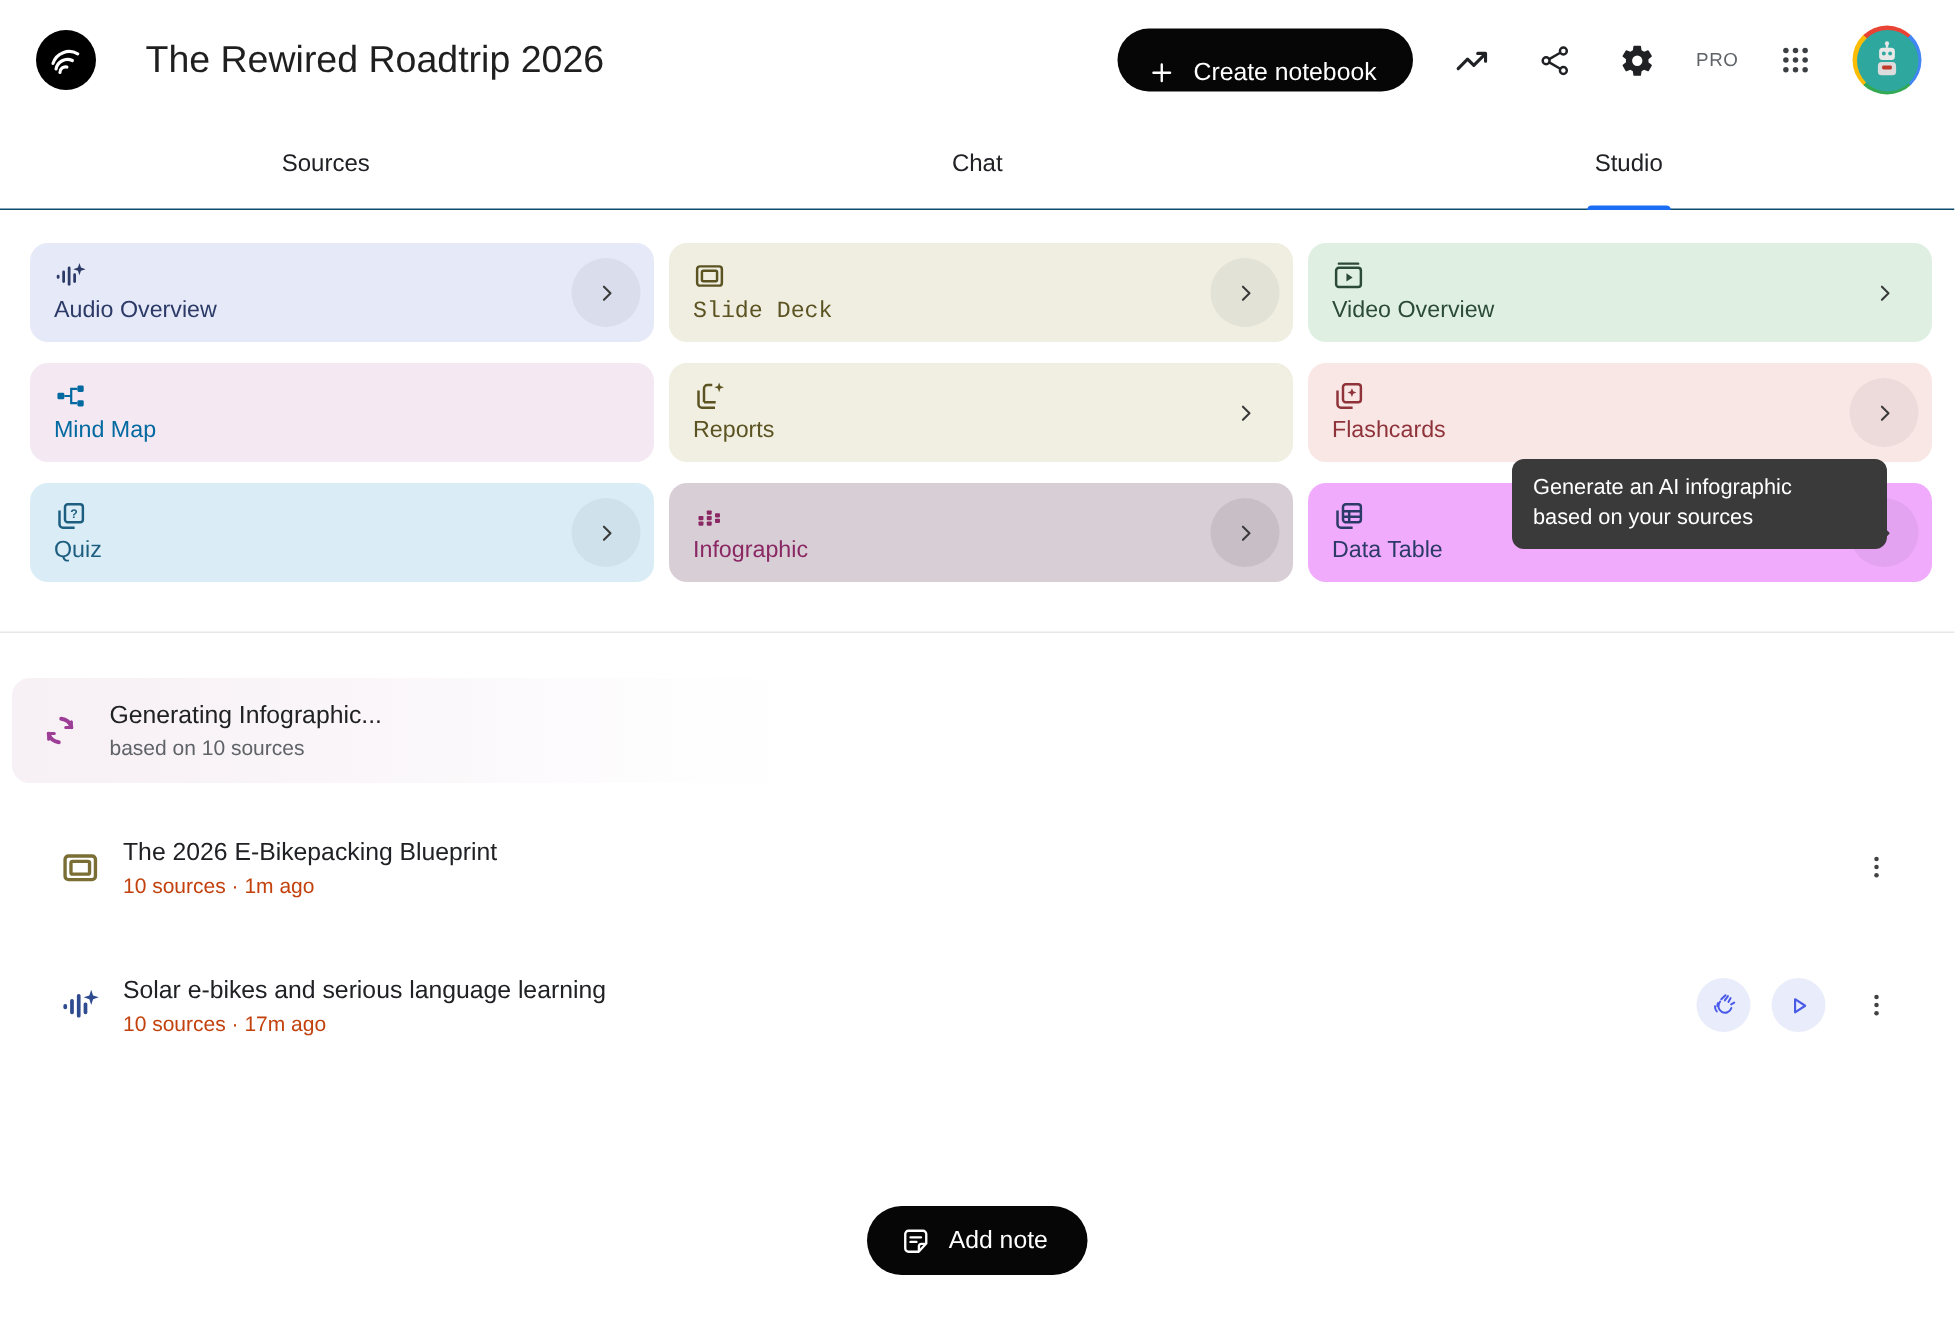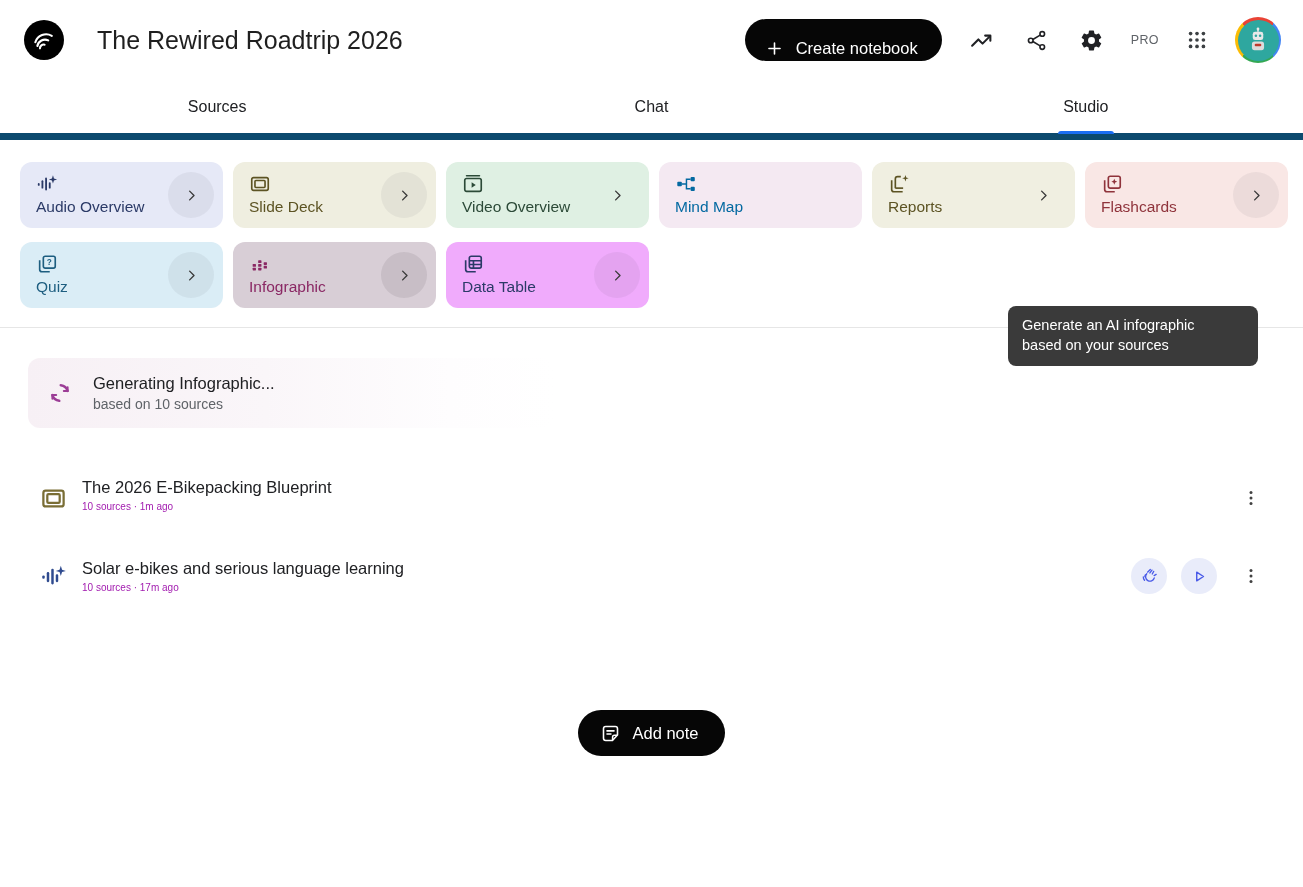--- a/index.html
+++ b/index.html
@@ -17,59 +17,59 @@
     font-weight:500; cursor:pointer; font-family:inherit; }
   .icon-btn { background:none; border:none; cursor:pointer; display:flex; align-items:center;
     justify-content:center; padding:4px; color:#202124; }
   .pro-label { font-size:12.5px; color:#5f6368; font-weight:500; letter-spacing:.4px;text-align:center; }
   .avatar { width:46px; height:46px; border-radius:50%; padding:2.5px; cursor:pointer;
     background:conic-gradient(#e94335 0 12%, #4285f4 12% 38%, #34a853 38% 62%, #fbbc05 62% 88%, #e94335 88% 100%); }
   .avatar-inner { width:100%; height:100%; border-radius:50%; background:#2ea79f; display:flex;
     align-items:center; justify-content:center; overflow:hidden; }
 
   
-  .tabs { height:60px; display:flex; border-bottom:7px solid #0c4a6e; }
+  .tabs { height:60px; display:flex; border-bottom:1px solid #0c4a6e; }
   .tab { flex:1; display:flex; align-items:center; justify-content:center; font-size:16px;
     color:#202124; cursor:pointer; position:relative; }
   .tab .tab-label { padding:18px 4px; }
   .tab.active .underline { position:absolute; bottom:-1px; left:50%; transform:translateX(-50%);
     width:56px; height:3px; background:#1b6ef3; border-radius:3px 3px 0 0; }
 
   
-  .cards { padding:22px 15px 19px 20px; display:grid; grid-template-columns:repeat(6,1fr);
+  .cards { padding:22px 15px 19px 20px; display:grid; grid-template-columns:repeat(3,1fr);
     gap:14px 10px; }
   .studio-card { height:66px; border-radius:12px; padding:11px 14px 12px 16px; position:relative;
     display:flex; flex-direction:column; justify-content:space-between; align-items:flex-start;
     cursor:pointer; }
   .studio-card .card-label { font-size:15.5px; font-weight:400; }
   .chev { position:absolute; right:9px; top:50%; transform:translateY(-50%); width:46px; height:46px;
     border-radius:50%; display:flex; align-items:center; justify-content:center; color:#3a3a3a; }
   .chev.circle { background:rgba(70,70,80,0.07); }
   .chev.circle-dark { background:rgba(60,50,60,0.10); }
 
   
   .tooltip { position:absolute; left:1008px; top:306px; width:250px; background:#3a3a3a; color:#fff;
     border-radius:8px; padding:9px 14px 11px 14px; font-size:14.5px; line-height:20px; z-index:10; }
 
   .divider { border-bottom:1px solid #e6e6e6; }
 
   
-  .generating { margin:30px 0 0 28px; width:527px; height:70px; border-radius:12px; display:flex;
+  .generating { margin:30px 0 0 8px; width:527px; height:70px; border-radius:12px; display:flex;
     align-items:center; background:linear-gradient(90deg,#f7f0f5 0%,#faf6f9 45%,#fefdfe 80%,#ffffff 100%); }
   .gen-spinner { margin-left:20px; display:flex; }
   .gen-text { margin-left:21px; }
   .gen-title { font-size:16.5px; color:#202124; }
   .gen-sub { font-size:14px; color:#5f6368; margin-top:3px; }
 
   
   .artifact { display:flex; align-items:center; padding:0 38px 0 40px; }
   .artifact .art-icon { flex:0 0 auto; display:flex; }
   .art-text { margin-left:15px; }
   .art-title { font-size:16.5px; color:#202124; }
-  .art-meta { font-size:10px; color:#a21caf; margin-top:4px; }
+  .art-meta { font-size:14px; color:#c2410c; margin-top:4px; }
   .art-actions { margin-left:auto; display:flex; align-items:center; gap:14px; }
   .round-btn { width:36px; height:36px; border-radius:50%; border:none; background:#e9ecfa;
     color:#4a5be8; display:flex; align-items:center; justify-content:center; cursor:pointer; }
   .more-btn { background:none; border:none; cursor:pointer; padding:4px; margin-left:6px;
     color:#424242; display:flex; }
 
   
   .addnote-wrap { display:flex; justify-content:center; margin-top:104px; }
   .addnote-btn { height:46px; border-radius:24px; background:#060606; color:#fff; border:none;
     display:flex; align-items:center; gap:11px; padding:0 26px 0 22px; font-size:16.5px;
@@ -170,21 +170,21 @@
       <path d="M18.5 2.5l1.1 3.4 3.4 1.1-3.4 1.1-1.1 3.4-1.1-3.4-3.4-1.1 3.4-1.1z"></path>
     </svg>
     <span class="card-label">Audio Overview</span>
     <span class="chev circle">
         <svg width="15" height="15" viewBox="0 0 24 24">
           <path d="M9 5l7 7-7 7" fill="none" stroke="currentColor" stroke-width="2.2" stroke-linecap="round" stroke-linejoin="round"></path>
         </svg>
       </span>
   </div>
 
-  <div class="studio-card" style="background: rgb(239, 238, 224); color: rgb(92, 83, 35);">
+  <div class="studio-card" style="background: rgb(239, 238, 224); color: rgb(92, 83, 35); font-family: Liberation Mono, monospace;">
     <svg width="22" height="22" viewBox="0 0 24 24" fill="none" stroke="currentColor" stroke-width="1.8">
       <rect x="3" y="5" width="18" height="14" rx="2"></rect>
         <rect x="6.5" y="8.2" width="11" height="7.6" rx="1"></rect>
     </svg>
     <span class="card-label">Slide Deck</span>
     <span class="chev circle">
         <svg width="15" height="15" viewBox="0 0 24 24">
           <path d="M9 5l7 7-7 7" fill="none" stroke="currentColor" stroke-width="2.2" stroke-linecap="round" stroke-linejoin="round"></path>
         </svg>
       </span>
@@ -310,21 +310,21 @@
       <path d="M19.6 6.2v3.8h-3.8" stroke-width="2"></path>
       <path d="M4.4 17.8V14h3.8" stroke-width="2"></path>
     </svg>
   </span>
   <div class="gen-text">
     <div class="gen-title">Generating Infographic...</div>
     <div class="gen-sub">based on 10 sources</div>
   </div>
 </div>
 
-<div class="artifact" style="margin-top:28px; height:56px;align-items:flex-end;">
+<div class="artifact" style="margin-top:28px; height:56px;">
   <span class="art-icon" style="color:#7A6E35">
     <svg width="27" height="27" viewBox="0 0 24 24" fill="none" stroke="currentColor" stroke-width="2">
       <rect x="3" y="5" width="18" height="14" rx="2"></rect>
         <rect x="6.5" y="8.2" width="11" height="7.6" rx="1"></rect>
     </svg>
   </span>
   <div class="art-text">
     <div class="art-title">The 2026 E-Bikepacking Blueprint</div>
     <div class="art-meta">10 sources · 1m ago</div>
   </div>

